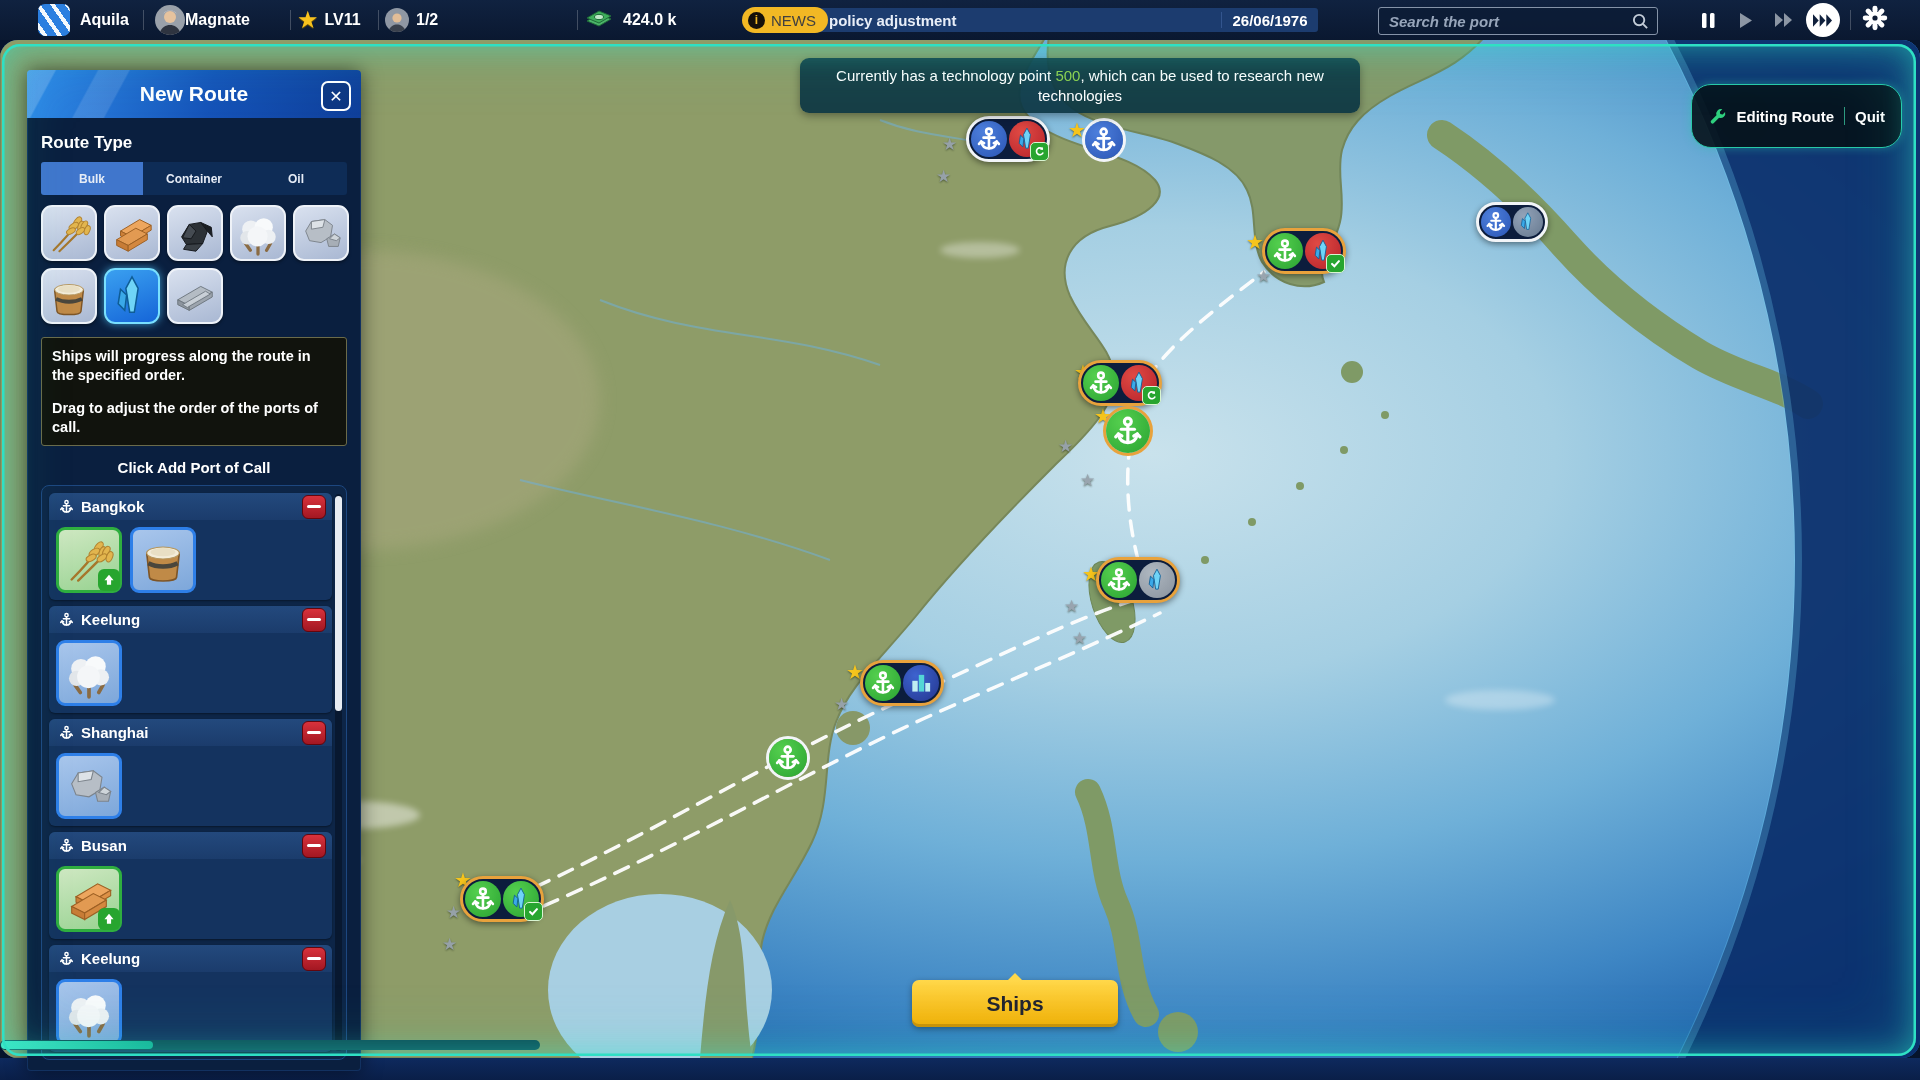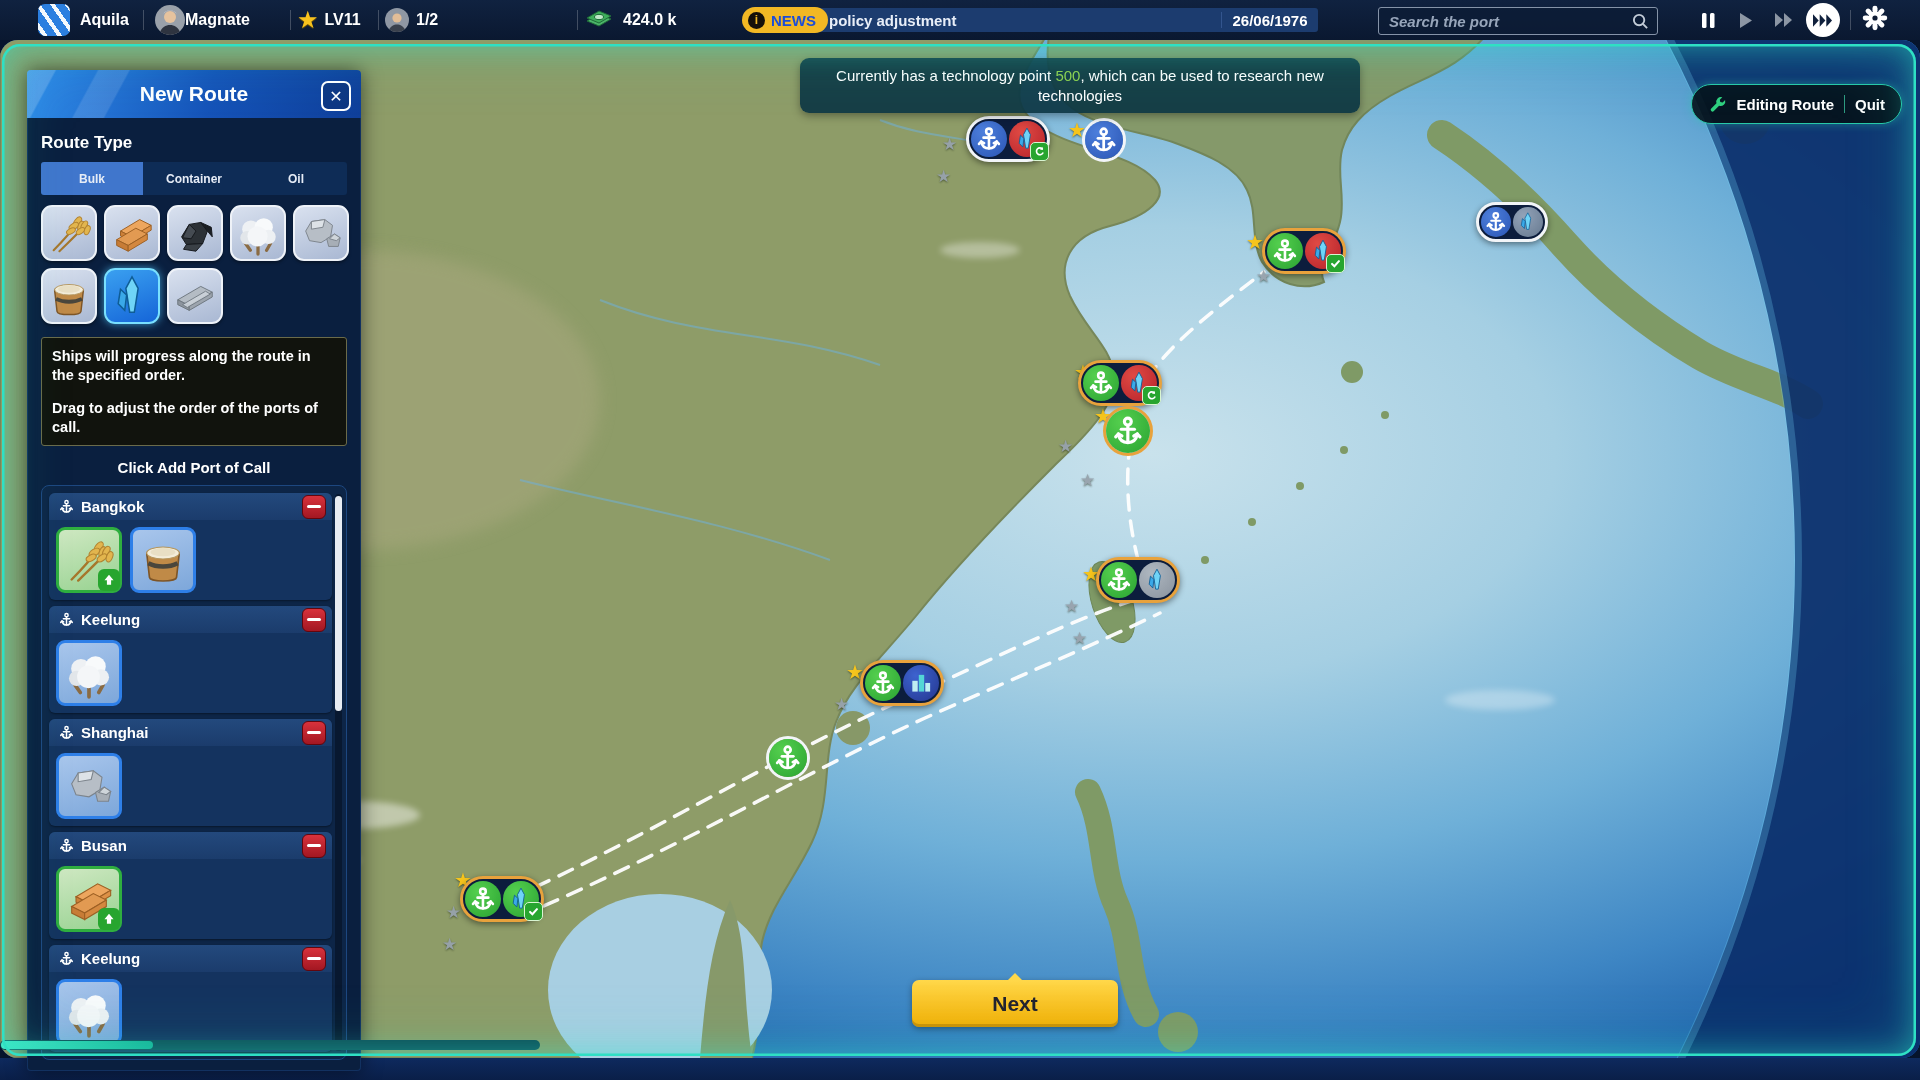--- a/index.html
+++ b/index.html
@@ -37,37 +37,37 @@
   
   #topbar{position:absolute;left:0;top:0;width:1920px;height:40px;background:linear-gradient(#102240,#0a1830);z-index:40;}
   .tb{position:absolute;top:0;height:40px;display:flex;align-items:center;font-weight:bold;font-size:16px;}
   .tb-div{position:absolute;top:10px;width:1px;height:20px;background:rgba(255,255,255,.22);}
   #logo{width:32px;height:32px;border-radius:7px;background:#2b7fe0;position:relative;overflow:hidden;}
   #logo:before{content:"";position:absolute;inset:0;background:repeating-linear-gradient(55deg,transparent 0 4px,#fff 4px 8px,transparent 8px 12px);opacity:.95;}
   .avatar{border-radius:50%;overflow:hidden;flex:none;}
   .lvstar{color:#f7c21e;font-size:24px;text-shadow:0 1px 1px #7a5a00;margin-right:6px;}
   #news-pill{position:absolute;left:742px;top:7px;height:26px;border-radius:13px;background:#f2b824;display:flex;align-items:center;gap:6px;padding:0 12px 0 6px;z-index:2;}
   #news-pill .info-i{width:17px;height:17px;border-radius:50%;background:#15100a;color:#f2b824;display:flex;align-items:center;justify-content:center;font-size:12px;font-weight:bold;}
-  #news-pill .nlabel{color:#1d4ed8;font-weight:bold;font-size:15px;}
+  #news-pill .nlabel{color:#404040;font-weight:normal;font-size:15px;}
   #ticker{position:absolute;left:758px;top:8px;width:560px;height:24px;background:#1c3c6f;border-radius:3px;display:flex;align-items:center;z-index:1;}
   #ticker .ttext{flex:1;padding-left:56px;font-weight:bold;font-size:15px;color:#e8eef8;white-space:nowrap;overflow:hidden;}
   #ticker .tdiv{width:1px;height:16px;background:#33558e;}
   #ticker .tdate{width:96px;text-align:center;font-weight:bold;font-size:15px;}
   #search{position:absolute;left:1378px;top:7px;width:278px;height:26px;background:rgba(12,28,54,.75);border:1.5px solid #8593a8;border-radius:3px;display:flex;align-items:center;}
   #search input{flex:1;background:transparent;border:0;outline:0;color:#dfe6f0;font-style:italic;font-weight:bold;font-size:15px;padding:0 4px 0 10px;font-family:inherit;}
   #search input::placeholder{color:#97a5ba;}
   #search .mag{margin-right:8px;}
   .ctrl{position:absolute;top:8px;display:flex;align-items:center;justify-content:center;width:26px;height:24px;}
   #speed-circle{position:absolute;left:1806px;top:3px;width:34px;height:34px;background:#fff;border-radius:50%;display:flex;align-items:center;justify-content:center;}
   
   #tech-tooltip{position:absolute;left:800px;top:58px;width:532px;z-index:20;background:rgba(14,55,68,.93);border-radius:9px;
     padding:8px 14px;text-align:center;font-weight:normal;font-size:15px;line-height:1.3;box-shadow:0 3px 8px rgba(0,0,0,.35);}
   #tech-tooltip .tp{color:#8fd14f;}
   
-  #edit-pill{position:absolute;right:18px;top:84px;height:38px;z-index:20;display:flex;align-items:center;gap:10px;padding:0 16px;
+  #edit-pill{position:absolute;right:18px;top:84px;height:38px;z-index:20;display:flex;align-items:center;gap:10px;padding:12px 16px;
     background:rgba(6,18,26,.9);border:1.5px solid #28c9a8;border-radius:20px;box-shadow:0 0 10px rgba(40,200,170,.45);font-weight:bold;font-size:15px;}
   #edit-pill .ediv{width:1px;height:18px;background:#2e9a80;}
   
   #next-btn{position:absolute;left:912px;top:980px;width:206px;height:47px;z-index:15;border-radius:7px;cursor:pointer;
     background:linear-gradient(#ffd84a,#f6ae00);box-shadow:inset 0 -3px 0 rgba(140,90,0,.35), 0 2px 6px rgba(0,0,0,.35);
     display:flex;align-items:center;justify-content:center;color:#23222e;font-weight:bold;font-size:21px;}
   #next-btn:before{content:"";position:absolute;top:-7px;left:50%;margin-left:-7px;border:7px solid transparent;border-bottom:7px solid #ffd84a;border-top:none;}
   
   #panel{position:absolute;left:27px;top:70px;width:334px;z-index:25;box-shadow:0 0 20px rgba(0,0,0,.55);border-radius:4px;}
   #panel-header{height:48px;border-radius:4px 4px 0 0;position:relative;overflow:hidden;display:flex;align-items:center;justify-content:center;
@@ -848,14 +848,14 @@
       <div id="list-track"></div>
       <div id="list-thumb"></div>
     </div>
   </div>
 </div>
 <div id="hbar-track">
   <div id="hbar-thumb"></div>
 </div>
 
 <div id="next-btn">
-  <span>Next</span>
+  <span>Ships</span>
 </div>
 
 </body></html>

